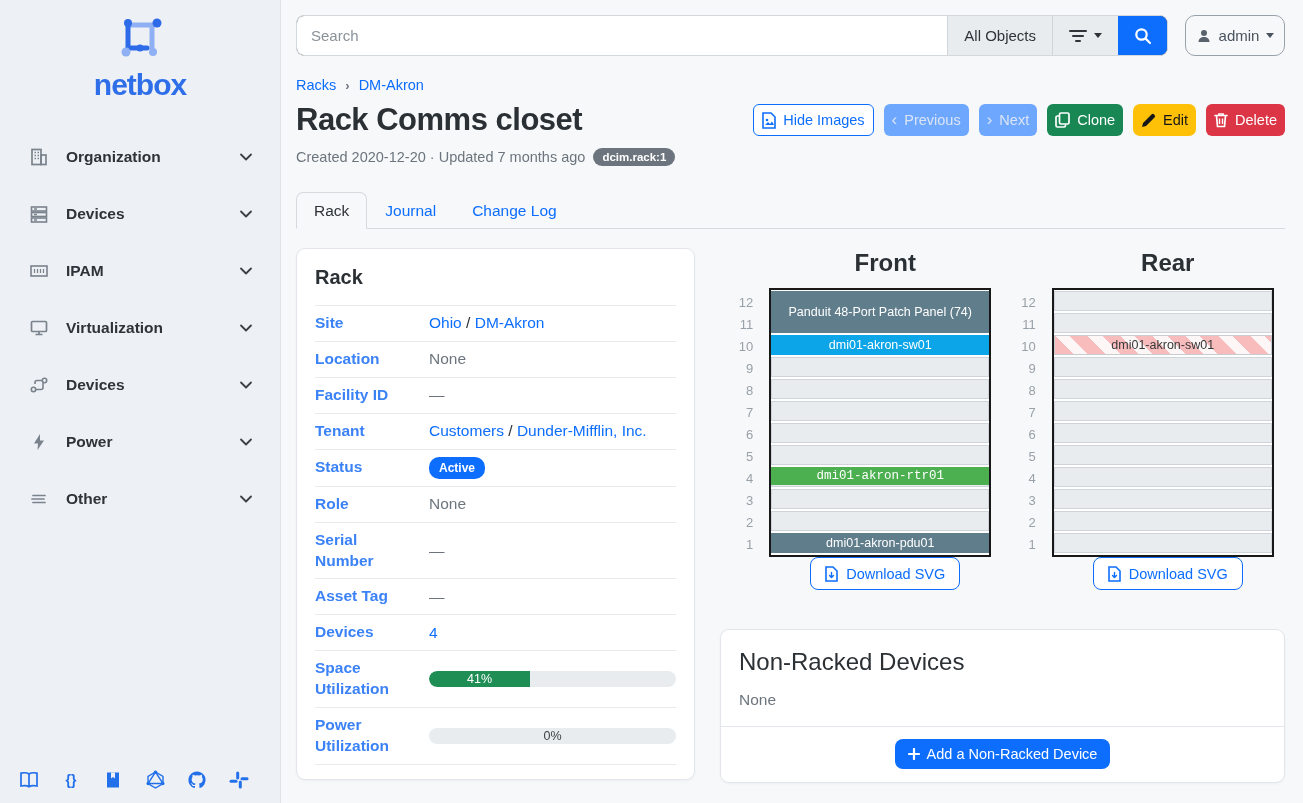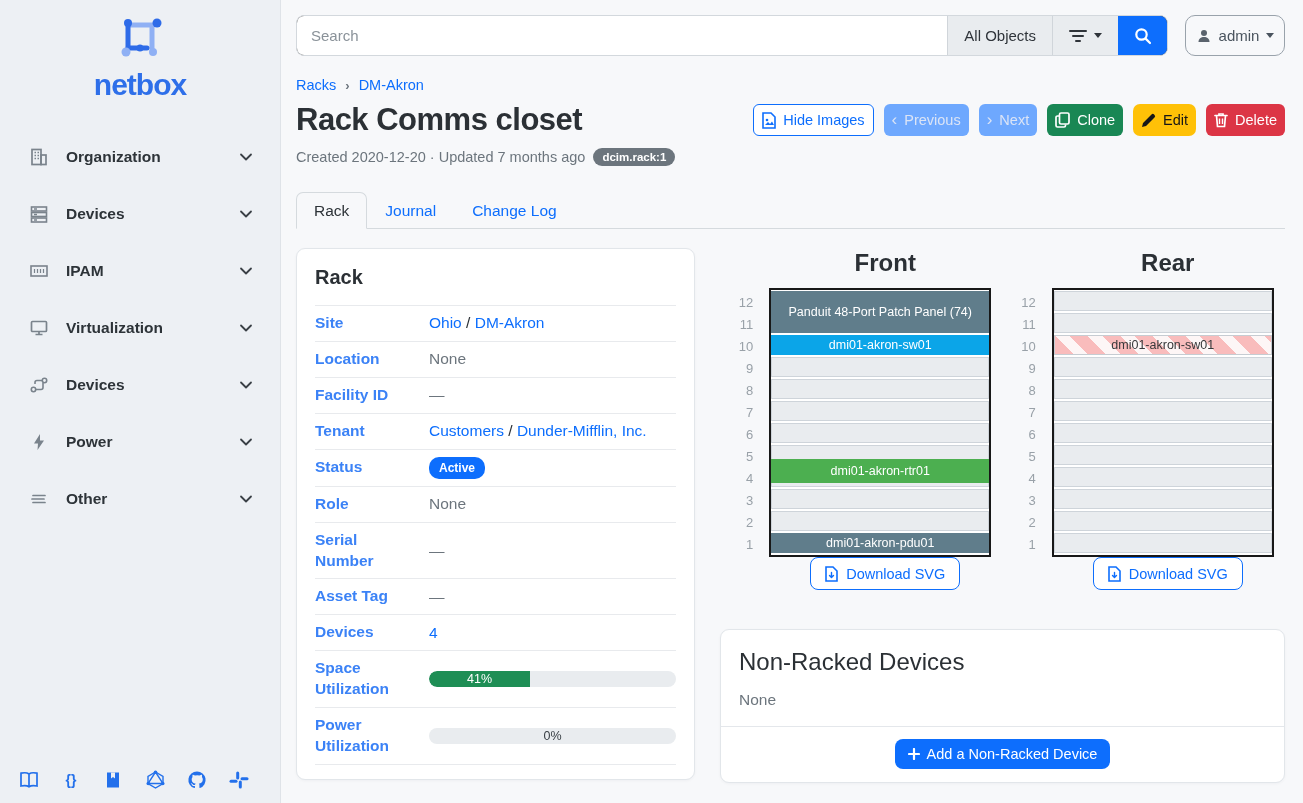--- a/index.html
+++ b/index.html
@@ -522,21 +522,21 @@
                 <div class="slot" style="top:89px"></div>
                 <div class="slot" style="top:111px"></div>
                 <div class="slot" style="top:133px"></div>
                 <div class="slot" style="top:155px"></div>
                 <div class="slot" style="top:177px"></div>
                 <div class="slot" style="top:199px"></div>
                 <div class="slot" style="top:221px"></div>
                 <div class="slot" style="top:243px"></div>
                 <div class="device " style="top:1px;height:42px;background:#607d8b;color:#ffffff;">Panduit 48-Port Patch Panel (74)</div>
                 <div class="device " style="top:45px;height:20px;background:#0ba5e8;color:#ffffff;">dmi01-akron-sw01</div>
-                <div class="device " style="top:169px;height:24px;background:#4caf50;color:#ffffff;">dmi01-akron-rtr01</div>
+                <div class="device " style="top:177px;height:18px;background:#4caf50;color:#ffffff;font-family:Liberation Mono, monospace;">dmi01-akron-rtr01</div>
                 <div class="device " style="top:243px;height:20px;background:#607d8b;color:#ffffff;">dmi01-akron-pdu01</div>
               </div>
     </div>
     <div class="dl-row">
       <button class="btn-download">
         <svg width="13" height="16" viewBox="0 0 13 16">
           <path d="M1 1 h7 l4 4 v10 h-11 z" fill="none" stroke="#0d6efd" stroke-width="1.6"></path>
           <path d="M6.5 6.5 v5 M4.5 9.5 l2 2 2-2" fill="none" stroke="#0d6efd" stroke-width="1.4" stroke-linecap="round"></path>
         </svg>
         <span>Download SVG</span>

